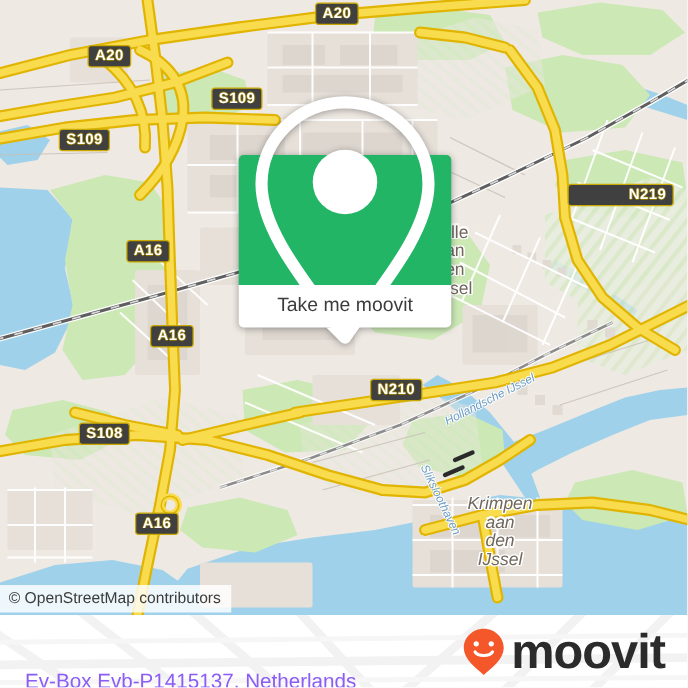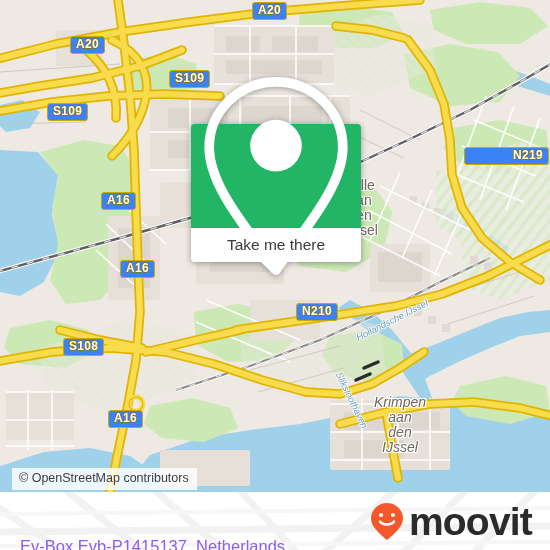--- a/index.html
+++ b/index.html
@@ -36,21 +36,21 @@
     color: #6a9cc4;
     font-style: italic;
     white-space: nowrap;
     pointer-events: none;
     text-shadow: 1px 0 #fff, -1px 0 #fff, 0 1px #fff, 0 -1px #fff;
   }
 
   
   .shield {
     position: absolute;
-    background: #3b82f6;
+    background: #404040;
     border: 1.4px solid #c9a900;
     border-radius: 3px;
     color: #fff;
     font-size: 12px;
     font-weight: bold;
     letter-spacing: 0.3px;
     padding: 1px 5px 2px 5px;
     line-height: 13px;
     text-shadow: 0.7px 0 #8a7300, -0.7px 0 #8a7300, 0 0.7px #8a7300, 0 -0.7px #8a7300;
     pointer-events: none;
@@ -85,21 +85,21 @@
     left: 70px; top: 138px;
     width: 0; height: 0;
     border-left: 11px solid transparent;
     border-right: 11px solid transparent;
     border-top: 11px solid #ffffff;
   }
 
   
   #attribution {
     position: absolute;
-    left: 12px; top: 468px;
+    left: 0; top: 468px;
     background: rgba(255,255,255,0.82);
     font-size: 12.5px;
     color: #3c3c3c;
     padding: 3px 8px 4px 7px;
     white-space: nowrap;
     line-height: 15px;
   }
 
   
   #footer {
@@ -328,21 +328,21 @@
 
     <div id="shield-layer">
         <div class="shield" style="left: 252px; top: 2px;">A20</div>
         <div class="shield" style="left: 70px; top: 36px;">A20</div>
         <div class="shield" style="left: 169px; top: 70px;">S109</div>
         <div class="shield" style="left: 47px; top: 103px;">S109</div>
         <div class="shield" style="left: 101px; top: 192px;">A16</div>
         <div class="shield" style="left: 120px; top: 260px;">A16</div>
         <div class="shield" style="left: 63px; top: 338px;">S108</div>
         <div class="shield" style="left: 108px; top: 410px;">A16</div>
-        <div class="shield" style="left: 464px; top: 147px; padding-left: 48px;">N219</div>
+        <div class="shield" style="left: 454px; top: 147px; padding-left: 48px;">N219</div>
         <div class="shield" style="left: 296px; top: 303px;">N210</div>
       </div>
 
     <div id="place-layer">
         <div class="place-label" style="left: 360px; top: 178px; transform: translateX(-50%);">pelle
 aan
 den
 IJssel</div>
         <div class="place-label" style="left: 400px; top: 395px; transform: translateX(-50%); font-style: italic;">Krimpen
 aan
@@ -356,21 +356,21 @@
       </div>
 
     <div id="poi-card">
       <div id="poi-card-top">
         <svg width="56" height="72" viewBox="0 0 56 72">
           <path d="M28,5 C16,5 6,14.5 6,26.5 C6,40 20,55 28,67 C36,55 50,40 50,26.5 C50,14.5 40,5 28,5 Z" fill="none" stroke="#ffffff" stroke-width="3.2" stroke-linejoin="round"></path>
           <circle cx="28" cy="26" r="8.5" fill="#ffffff"></circle>
         </svg>
       </div>
       <div id="poi-card-bottom">
-        <span id="poi-card-label">Take me there</span>
+        <span id="poi-card-label">Take me moovit</span>
       </div>
       <div id="poi-card-tail"></div>
     </div>
 
     <div id="attribution">© OpenStreetMap contributors</div>
   </div>
 
   <div id="footer">
     <svg id="footer-watermark" viewBox="0 0 550 58" xmlns="http://www.w3.org/2000/svg">
       <rect x="0" y="0" width="550" height="58" fill="#ffffff"></rect>

